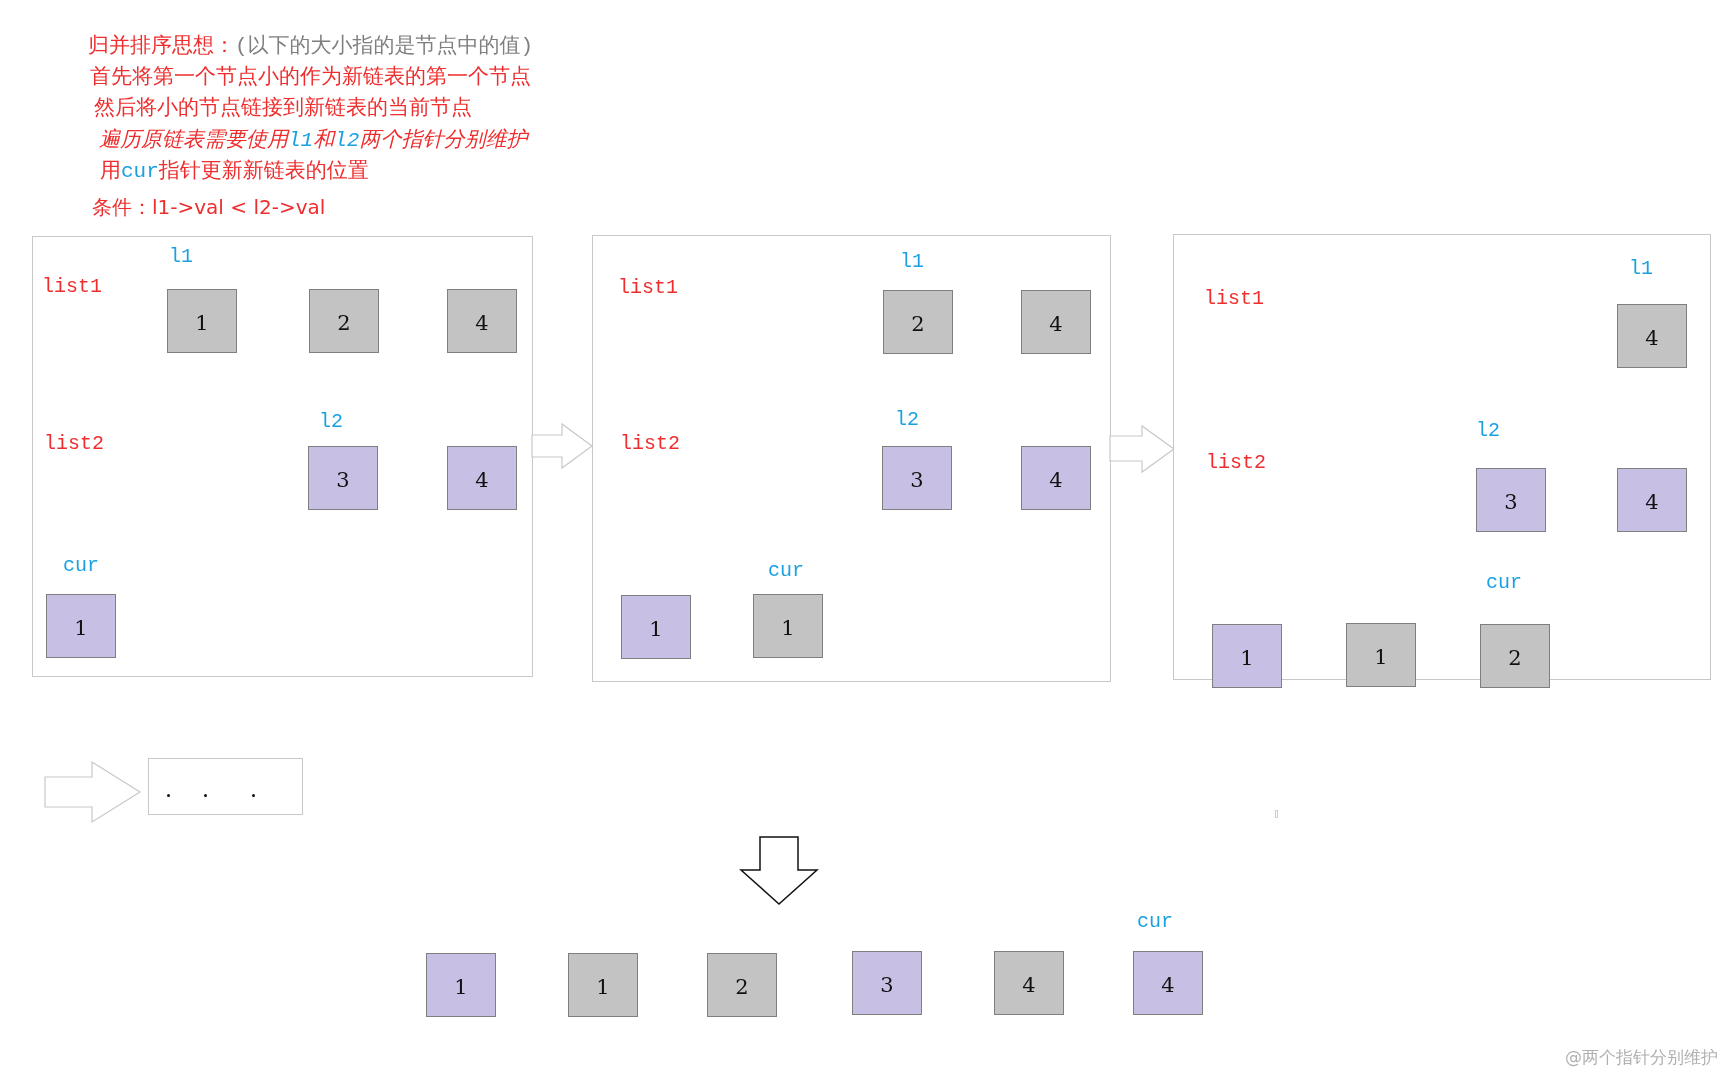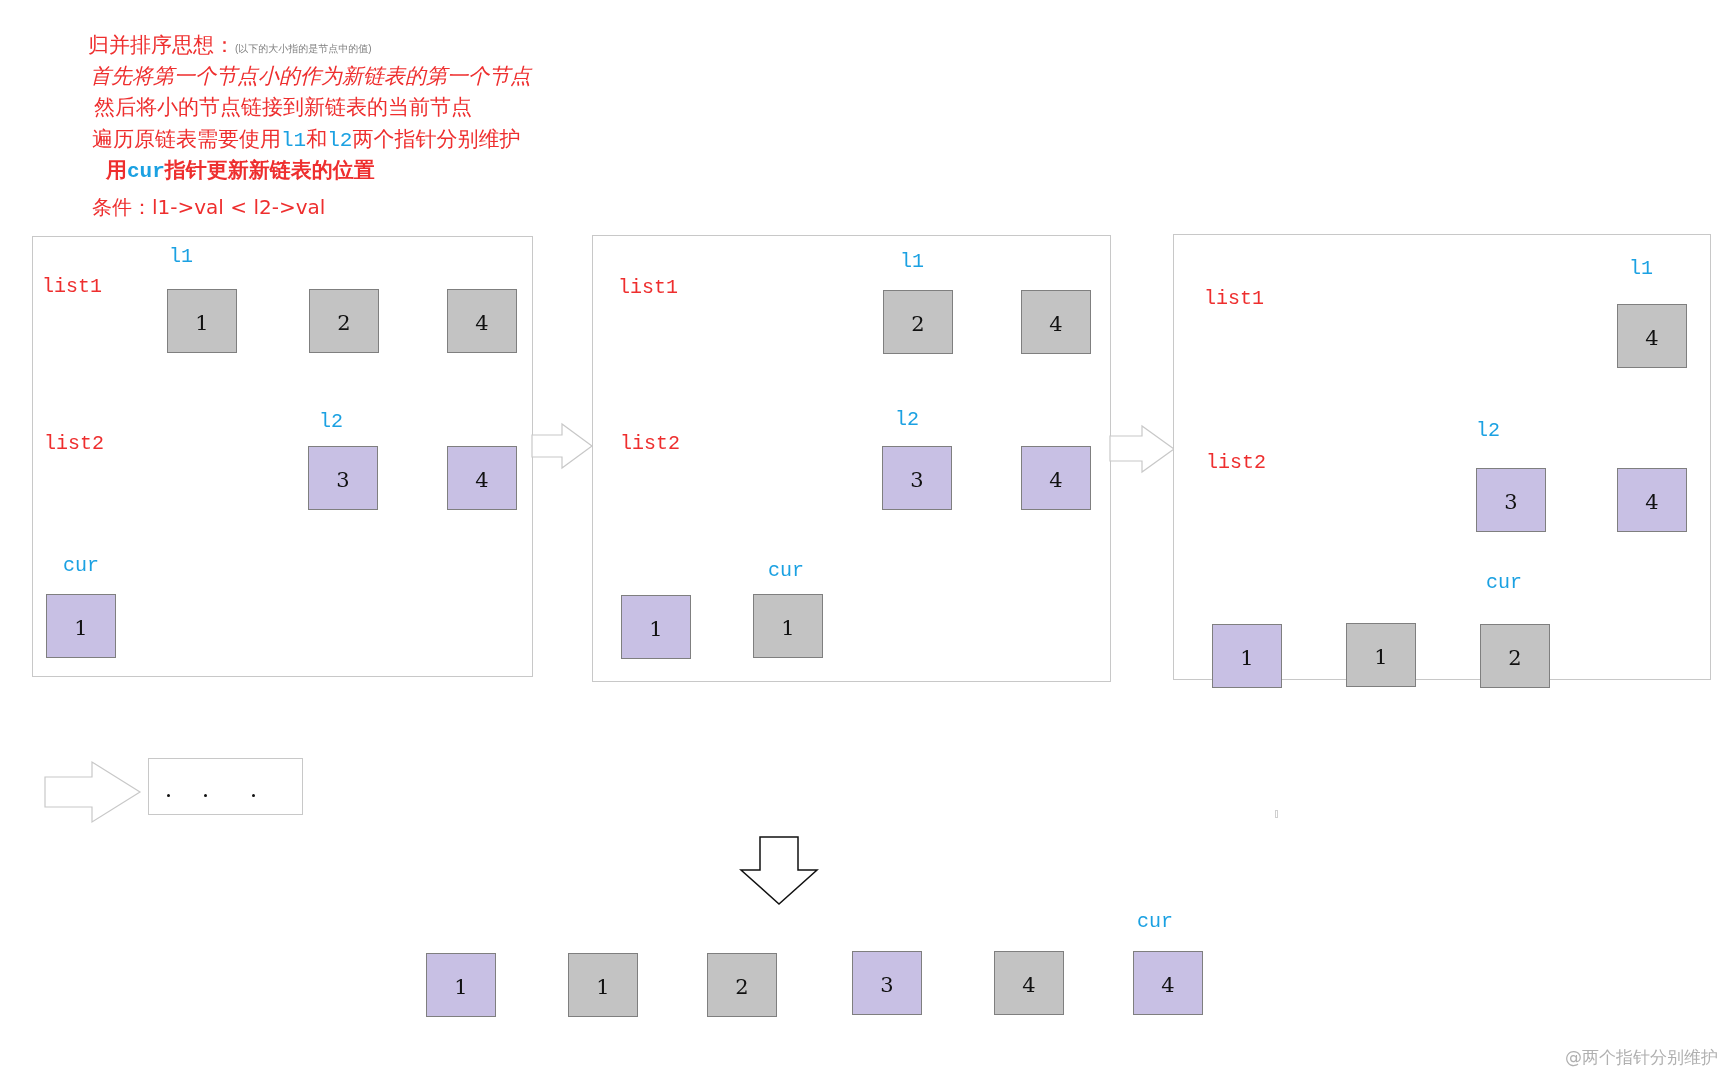--- a/index.html
+++ b/index.html
@@ -2,21 +2,21 @@
 <html><head>
   <meta charset="utf-8">
   <style>
     html, body { margin: 0; padding: 0; background: #ffffff; }
     body { width: 1724px; height: 1073px; position: relative; overflow: hidden;
            font-family: "DejaVu Serif", "Liberation Serif", serif; }
     .abs { position: absolute; }
     .intro { position: absolute; left: 88px; top: 30px; color: #ee2e2e; font-size: 21px; line-height: 31px;
              font-family: "DejaVu Sans", "Liberation Sans", sans-serif; }
     .intro .line { position: absolute; white-space: nowrap; }
-    .intro .note { color: #7f7f7f; font-size: 10px; font-family: Liberation Sans, sans-serif; }
+    .intro .note { color: #7f7f7f; font-size: 21px; font-family: Liberation Mono, monospace; }
     .blue { color: #1ba1e2; font-family: "Liberation Mono", "DejaVu Sans Mono", monospace; }
     .panel { position: absolute; border: 1.5px solid #c8c8c8; box-sizing: border-box; background: #fff; }
     .list-label { position: absolute; color: #ee2e2e; font-size: 20px; white-space: nowrap;
                   font-family: "Liberation Mono", "DejaVu Sans Mono", monospace; }
     .ptr-label { position: absolute; color: #1ba1e2; font-size: 20px; white-space: nowrap;
                  font-family: "Liberation Mono", "DejaVu Sans Mono", monospace; }
     .node { position: absolute; width: 70px; height: 64px; box-sizing: border-box; border: 1.5px solid #7f7f7f;
             display: flex; align-items: center; justify-content: center; color: #111; font-size: 21px;
             padding-top: 4px; font-family: "DejaVu Serif", "Liberation Serif", serif; }
     .node.gray { background: #c3c3c3; }
@@ -25,26 +25,26 @@
     .watermark { position: absolute; right: 6px; bottom: 4px; color: #b0b0b0; font-size: 17px;
                  font-family: "DejaVu Sans", "Liberation Sans", sans-serif; white-space: nowrap; }
   </style>
 </head>
 <body>
 
 <div class="intro">
   <div class="line" style="left:0; top:0;">
     <span>归并排序思想：</span><span class="note">(以下的大小指的是节点中的值)</span>
   </div>
-  <div class="line" style="left:2px; top:31px;font-style:italic;">首先将第一个节点小的作为新链表的第一个节点</div>
+  <div class="line" style="left:2px; top:31px;">首先将第一个节点小的作为新链表的第一个节点</div>
   <div class="line" style="left:6px; top:62px;">然后将小的节点链接到新链表的当前节点</div>
-  <div class="line" style="left:4px; top:94px;">
+  <div class="line" style="left:11px; top:94px;font-style:italic;">
     <span>遍历原链表需要使用</span><span class="blue">l1</span><span>和</span><span class="blue">l2</span><span>两个指针分别维护</span>
   </div>
-  <div class="line" style="left:18px; top:125px;font-weight:bold;">
+  <div class="line" style="left:12px; top:125px;">
     <span>用</span><span class="blue">cur</span><span>指针更新新链表的位置</span>
   </div>
   <div class="line" style="left:4px; top:162px; font-size:20px;">条件：l1-&gt;val &lt; l2-&gt;val</div>
 </div>
 
 <div class="panel" style="left:32px; top:236px; width:501px; height:441px;">
   <div class="list-label" style="left:9px; top:38px;">list1</div>
   <div class="ptr-label" style="left:136px; top:8px;">l1</div>
   <div class="node gray" style="left:134px; top:52px;">1</div>
   <div class="node gray" style="left:276px; top:52px;">2</div>

